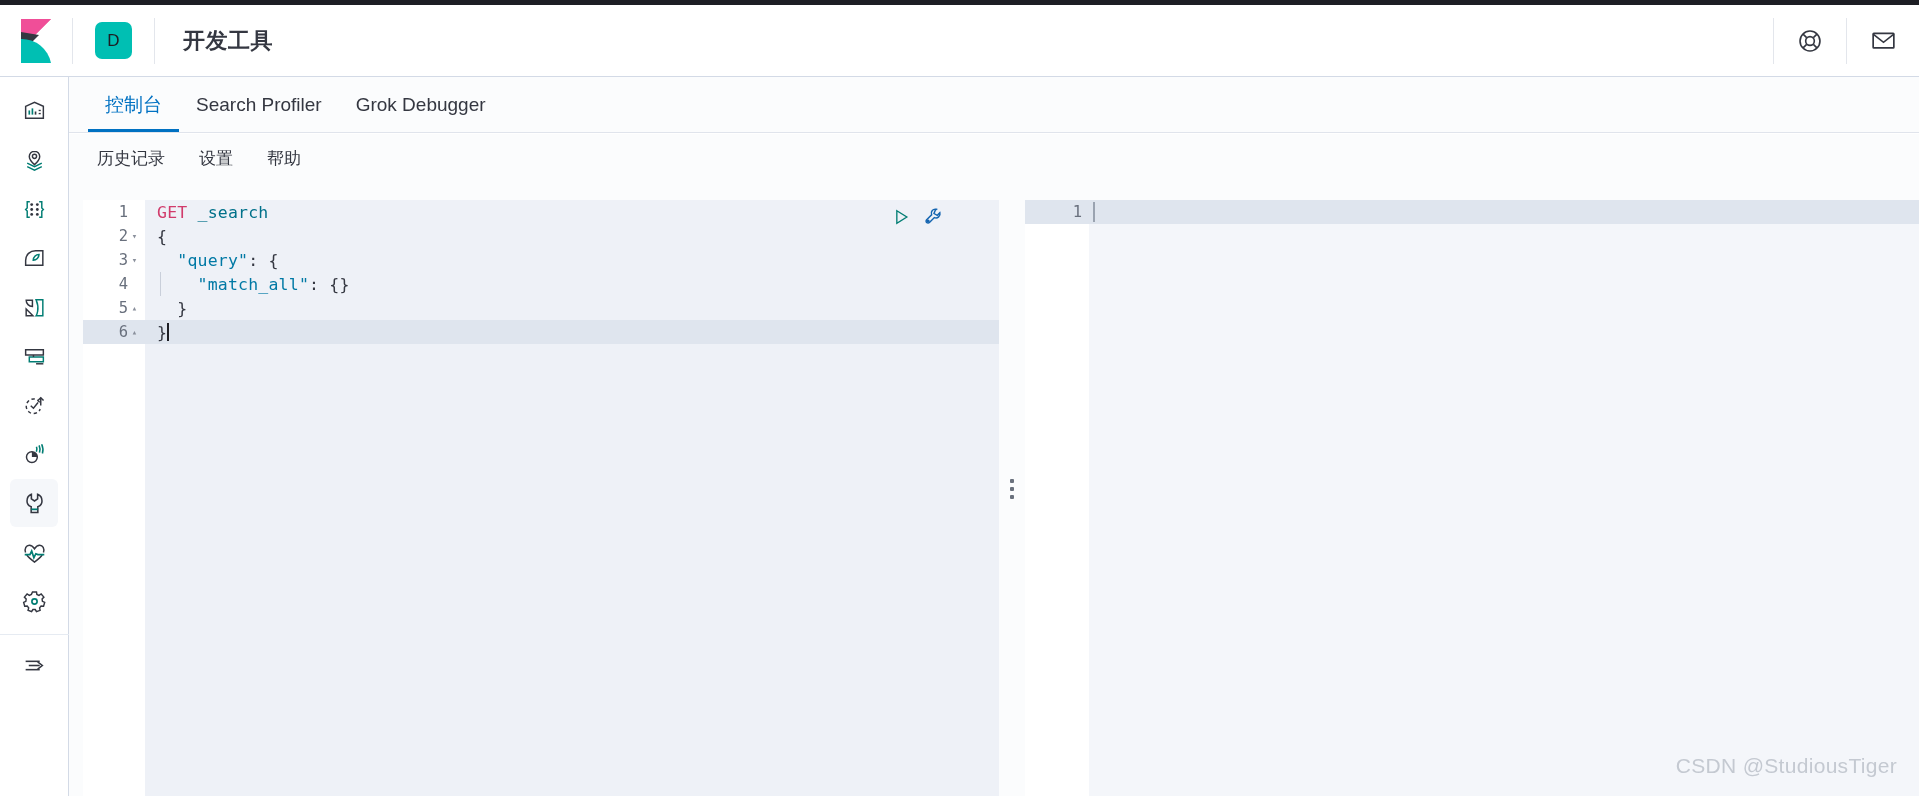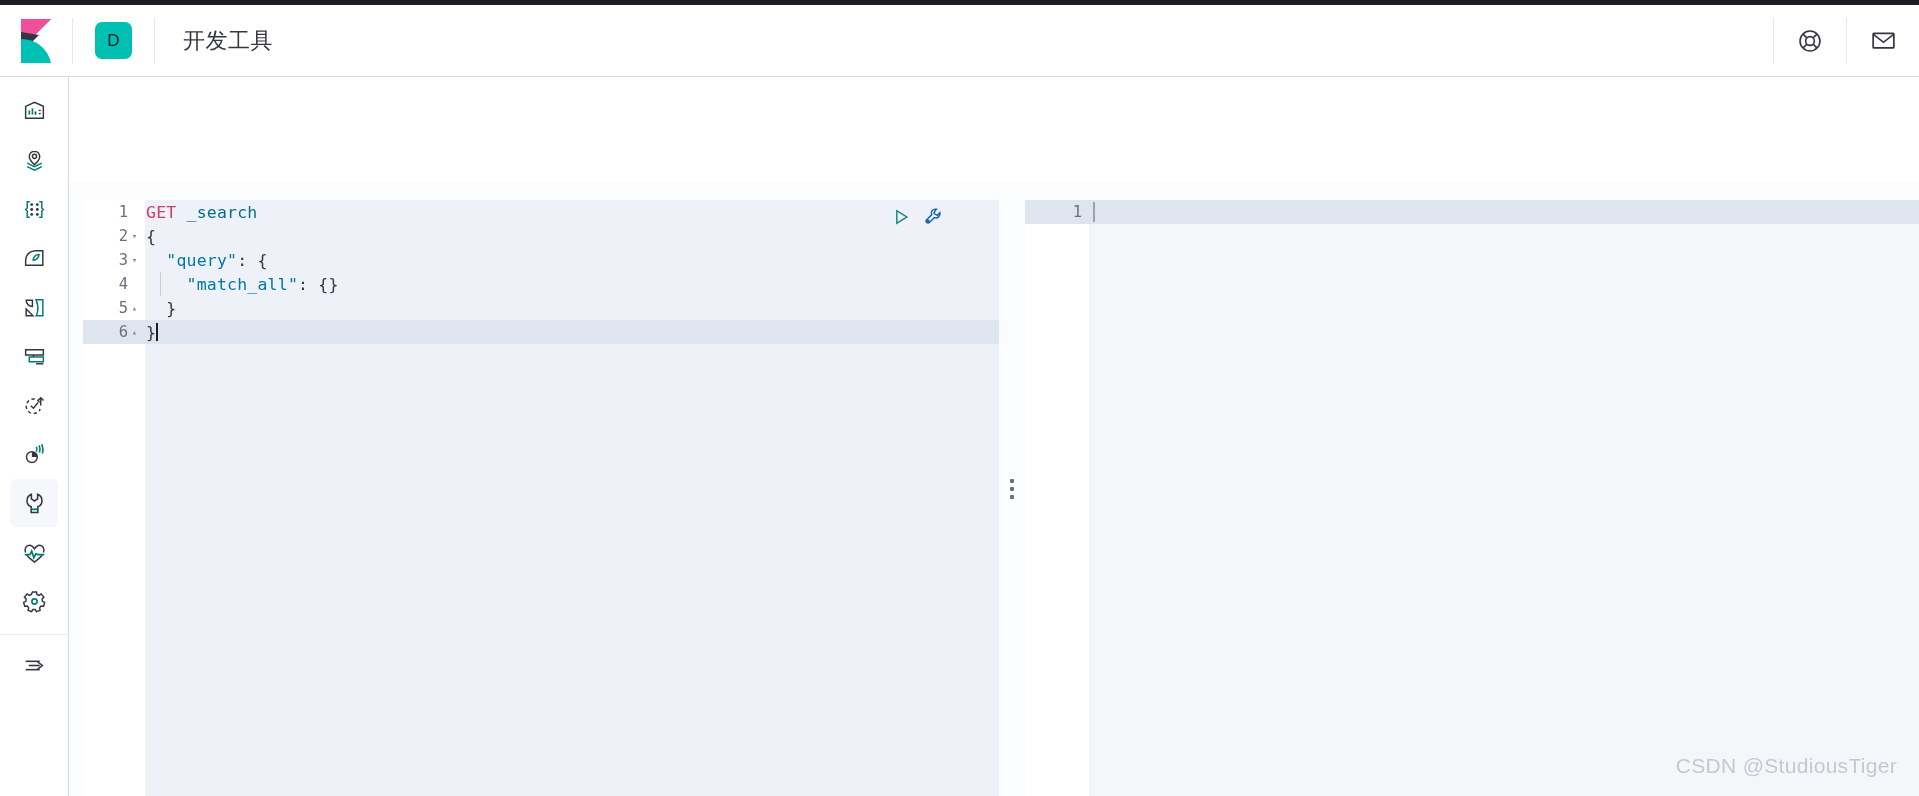--- a/index.html
+++ b/index.html
@@ -40,21 +40,21 @@
   }
   .space-badge {
     width: 37px; height: 37px; border-radius: 7px;
     background: #00bfb3; color: #1d1e24;
     display: flex; align-items: center; justify-content: center;
     font-size: 17px; font-weight: 400;
     font-family: "Liberation Sans", sans-serif;
   }
   .app-title {
     padding-left: 28px;
-    font-size: 22px; color: #343741; font-weight: 400;
+    font-size: 22px; color: #343741; font-weight: 700;
     letter-spacing: 0.5px;
     white-space: nowrap;
   }
   .hdr-spacer { flex: 1 1 auto; }
   .hdr-icon-btn {
     width: 72px; height: 72px;
     display: flex; align-items: center; justify-content: center;
   }
 
   
@@ -146,21 +146,21 @@
     display: flex; align-items: center; justify-content: flex-end;
     padding-right: 4px;
     color: #69707d; font-size: 15.5px;
     font-family: "DejaVu Sans Mono", "Liberation Mono", monospace;
   }
   .fold {
     width: 13px; text-align: center; font-size: 9px; color: #8a909c;
     flex: 0 0 auto; line-height: 24px;
   }
   .ecode {
-    padding-left: 1px; white-space: pre; color: #343741;
+    padding-left: 12px; white-space: pre; color: #343741;
     letter-spacing: 0.2px;
   }
   .tok-method { color: #d13b6b; }
   .tok-url { color: #00718a; }
   .tok-key { color: #0079a5; }
   .tok-punct { color: #343741; }
   .indent-guide {
     position: absolute; left: 77px; top: 0; width: 1px; height: 24px;
     background: #c9cfda;
   }
@@ -410,21 +410,31 @@
           <line x1="3.5" y1="8" x2="17" y2="8"></line>
           <line x1="6.5" y1="12" x2="17" y2="12"></line>
           <line x1="3.5" y1="16" x2="17" y2="16"></line>
           <polyline points="15,8.6 19.5,12 15,15.4" fill="none"></polyline>
         </svg>
       </span>
     </div>
 
   </div>
 
-
+  <div class="tabbar">
+    <div class="tab active">控制台</div>
+    <div class="tab">Search Profiler</div>
+    <div class="tab">Grok Debugger</div>
+  </div>
+
+  <div class="subnav">
+    <div class="subnav-item">历史记录</div>
+    <div class="subnav-item">设置</div>
+    <div class="subnav-item">帮助</div>
+  </div>
 
   <div class="console">
 
     <div class="editor-pane">
       <div class="editor-gutter"></div>
       <div class="editor-lines">
 
         <div class="eline">
           <div class="ln-num-cell">
             <span>1</span>

